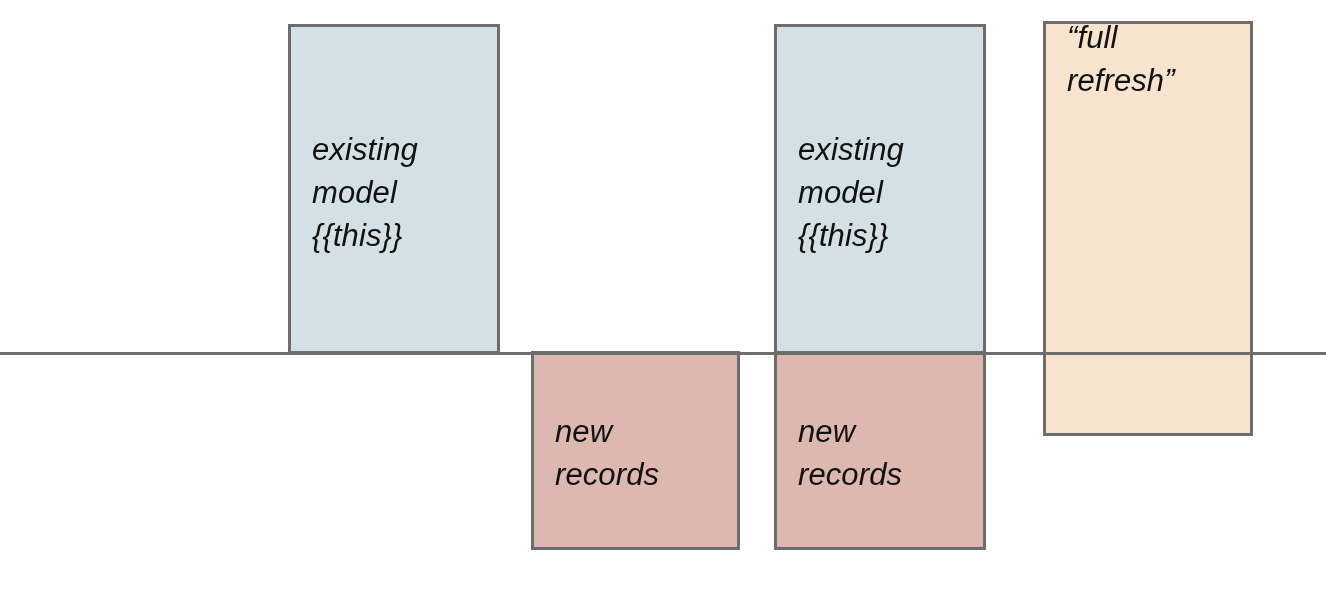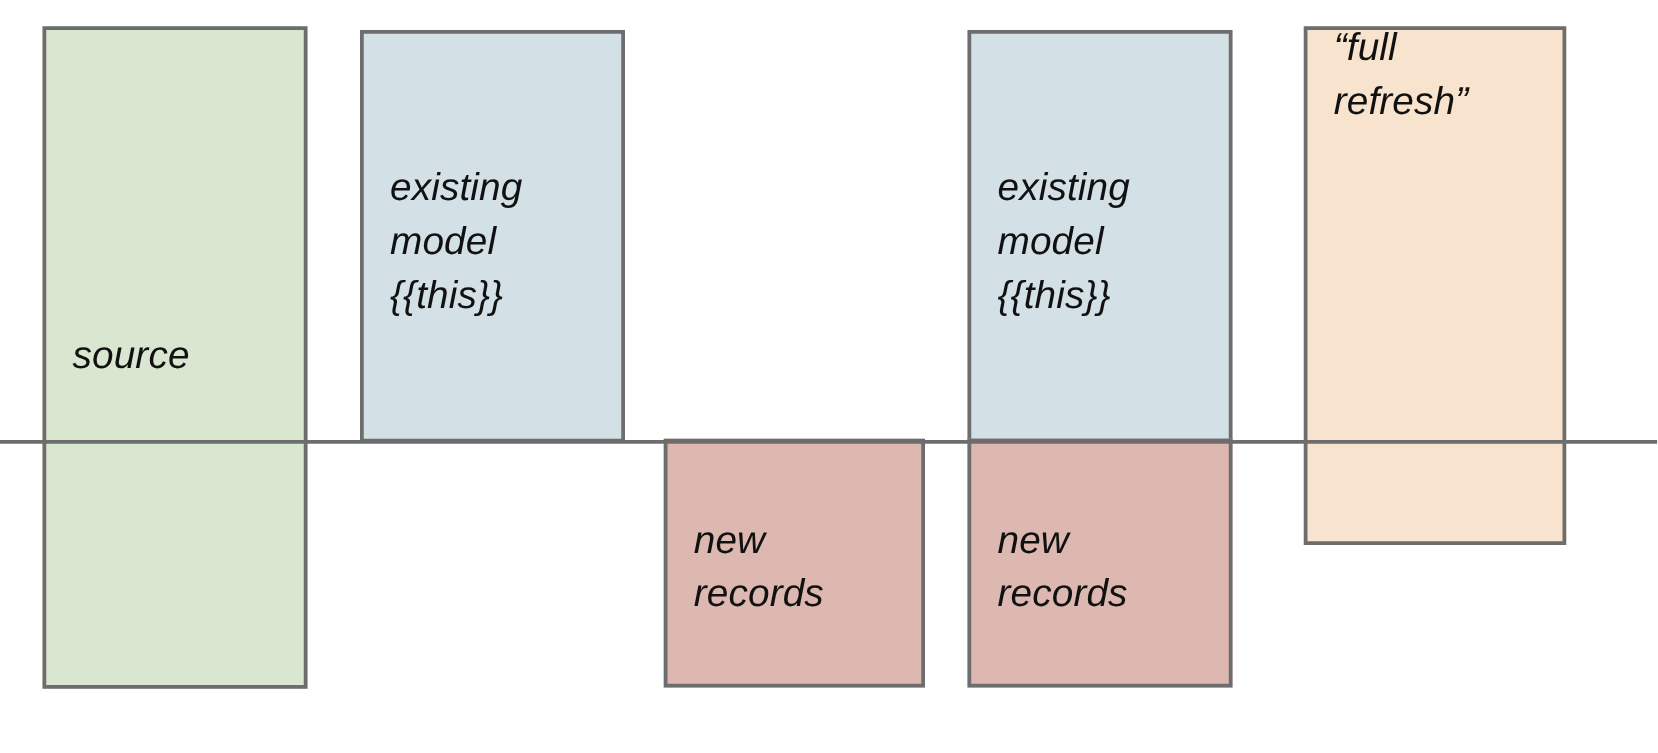--- a/index.html
+++ b/index.html
@@ -93,23 +93,20 @@
     background: #f8e3cf;
     align-items: flex-start;
   }
   .box-full-refresh .box-label { margin-top: -8px; }
 </style>
 </head>
 <body>
 
 <div id="canvas">
 
-  <div class="box box-source">
-    <span class="box-label">source</span>
-  </div>
 
   <div class="box box-existing-model-1">
     <span class="box-label">existing
 model
 {{this}}</span>
   </div>
 
   <div class="box box-new-records-1">
     <span class="box-label">new
 records</span>

